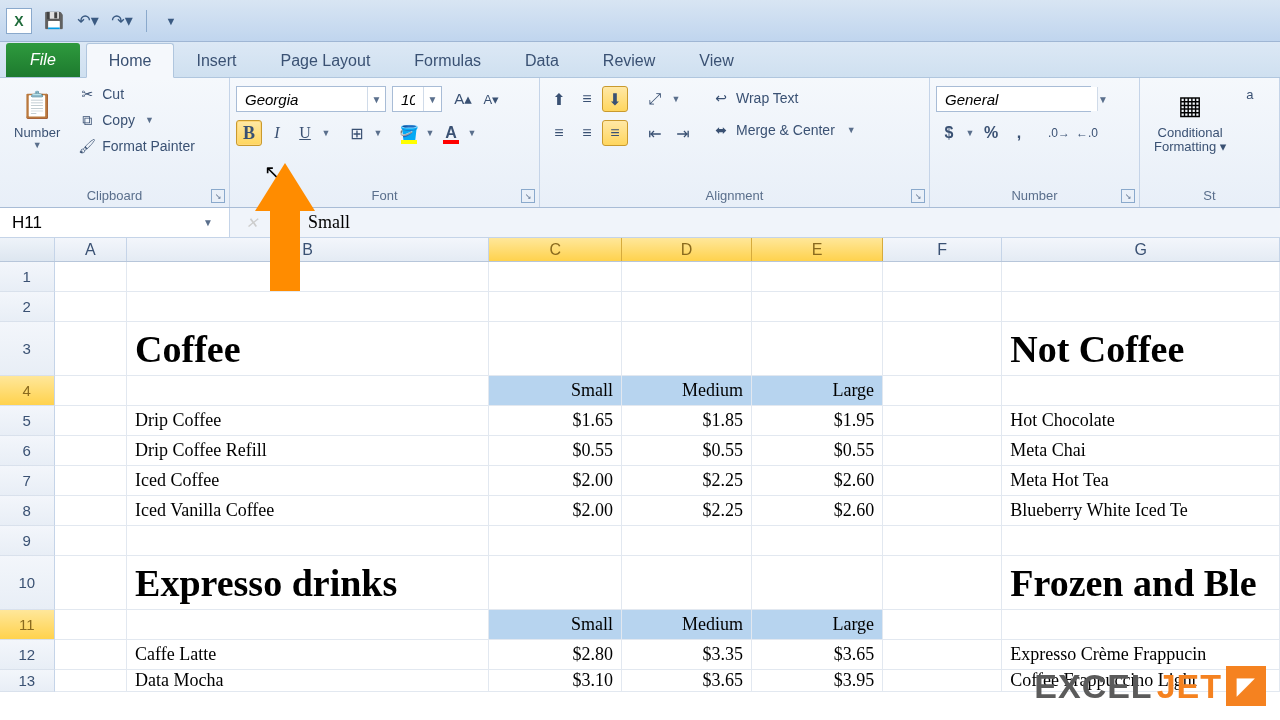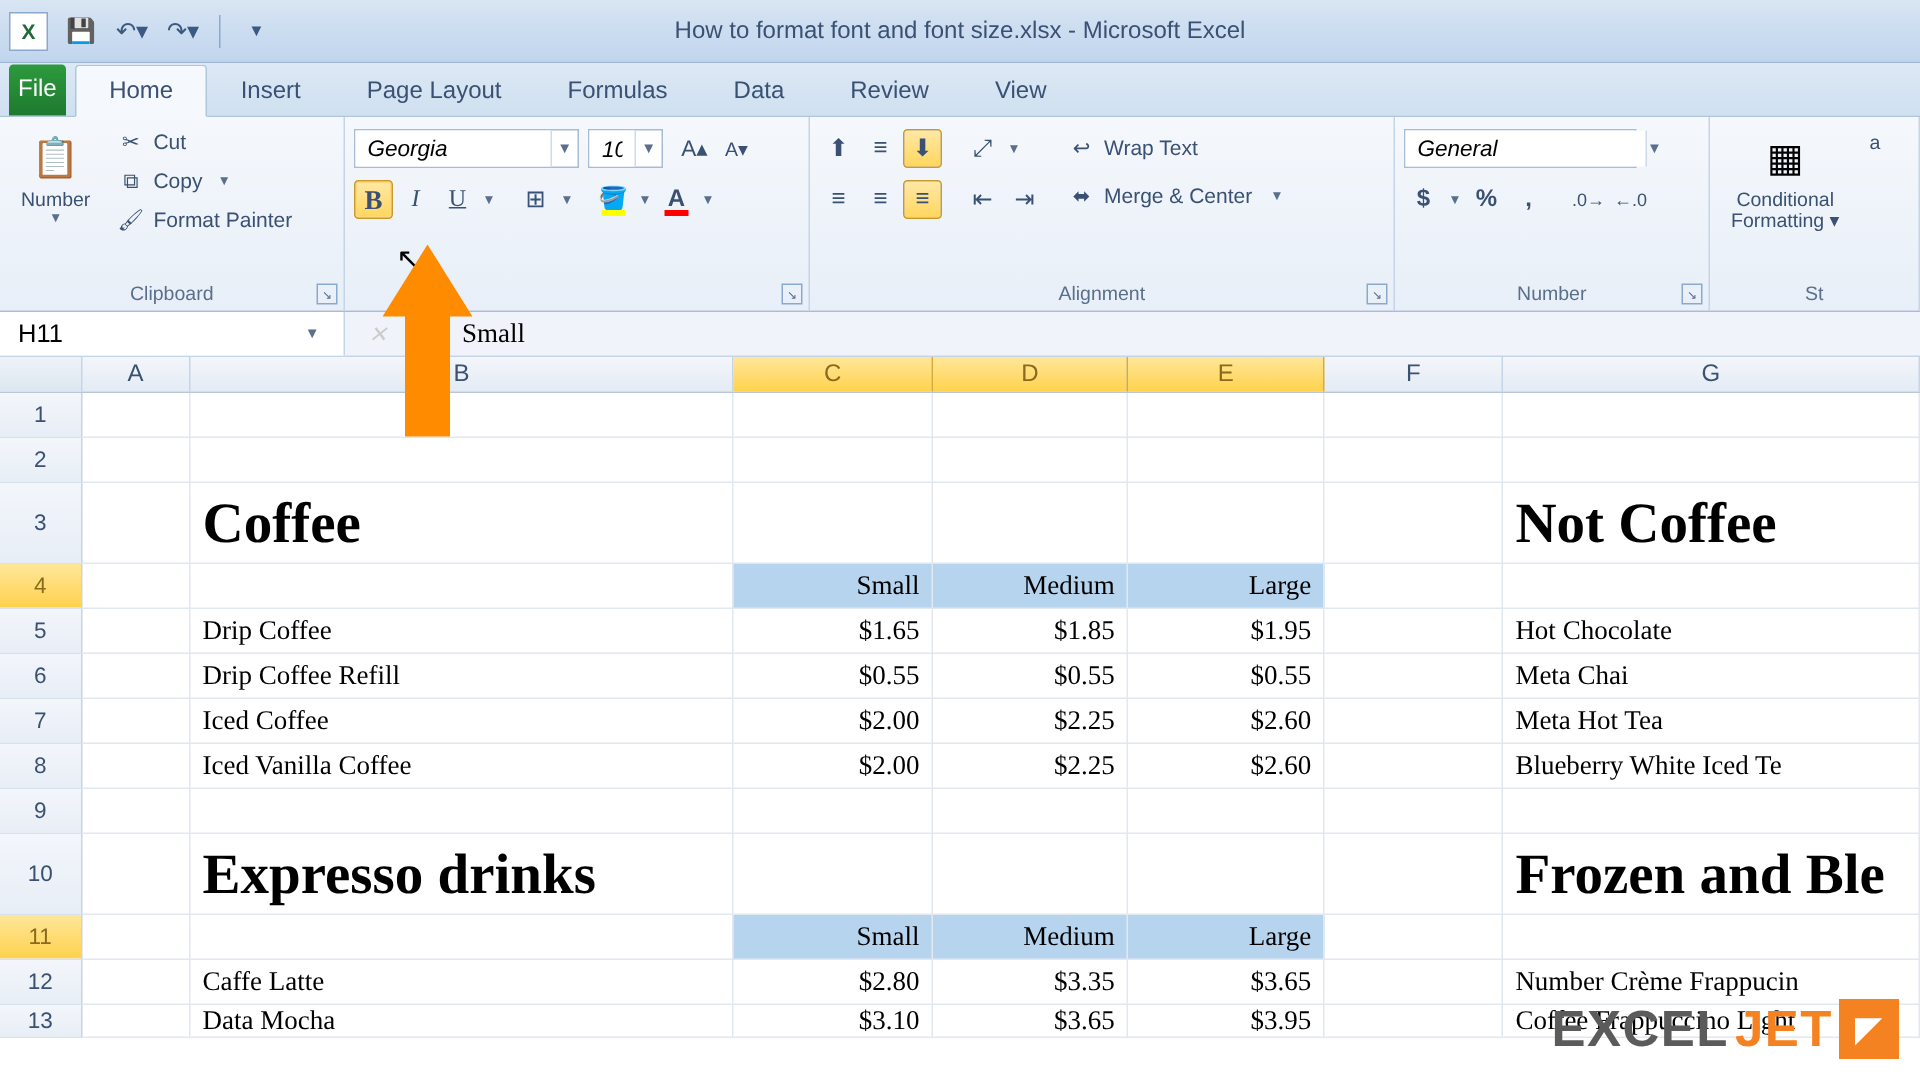--- a/index.html
+++ b/index.html
@@ -8,21 +8,21 @@
 
 .title-bar { height: 42px; background: linear-gradient(#d8e5f3, #c0d5ee); display: flex; align-items: center; padding: 0 6px; border-bottom: 1px solid #9fb6d4; }
 .tb-icon { width: 26px; height: 26px; background: #fff; border: 1px solid #8aa9cc; display: flex; align-items: center; justify-content: center; font-size: 14px; color: #1e6b3a; font-weight: bold; }
 .qat { display: flex; align-items: center; gap: 6px; margin-left: 8px; }
 .qat-btn { width: 28px; height: 28px; display: flex; align-items: center; justify-content: center; color: #3a5a82; font-size: 16px; cursor: pointer; border-radius: 3px; }
 .qat-sep { width: 1px; height: 22px; background: #8aa9cc; margin: 0 4px; }
 .title-text { position: absolute; left: 50%; transform: translateX(-50%); color: #3a5173; font-size: 16px; top: 12px; width: 600px; text-align: center; white-space: nowrap; }
 
 
 .tabs { height: 36px; background: linear-gradient(#dce8f5,#cfe0f0); display: flex; align-items: flex-end; padding-left: 6px; border-bottom: 1px solid #b0c6de; }
-.file-tab { background: linear-gradient(#2e9a3e,#1d7a2e); color: #fff; padding: 8px 6px; font-size: 16px; border-radius: 3px 3px 0 0; margin-right: 6px; cursor: pointer; }
+.file-tab { background: linear-gradient(#2e9a3e,#1d7a2e); color: #fff; padding: 8px 24px; font-size: 16px; border-radius: 3px 3px 0 0; margin-right: 6px; cursor: pointer; font-style: italic; }
 .tab { padding: 8px 22px 7px; font-size: 16px; color: #3a5173; cursor: pointer; }
 .tab.active { background: #f5f8fc; border: 1px solid #b0c6de; border-bottom: 1px solid #f5f8fc; border-radius: 3px 3px 0 0; margin-bottom: -1px; }
 
 
 .ribbon { height: 130px; background: linear-gradient(#f5f8fc,#e8eff8); display: flex; border-bottom: 1px solid #a8bcd6; }
 .group { border-right: 1px solid #c5d4e8; display: flex; flex-direction: column; justify-content: space-between; padding: 4px 6px 0; position: relative; }
 .group-label { text-align: center; font-size: 13px; color: #5a6f8c; padding: 2px 0 4px; }
 .group-body { flex: 1; display: flex; align-items: flex-start; gap: 4px; }
 .dialog-launcher { position: absolute; right: 4px; bottom: 4px; width: 14px; height: 14px; border: 1px solid #8aa9cc; font-size: 8px; color: #5a6f8c; display: flex; align-items: center; justify-content: center; cursor: pointer; }
 
@@ -100,21 +100,20 @@
 
 <div class="title-bar">
   <div class="tb-icon">X</div>
   <div class="qat">
     <div class="qat-btn">💾</div>
     <div class="qat-btn">↶▾</div>
     <div class="qat-btn">↷▾</div>
     <div class="qat-sep"></div>
     <div class="qat-btn" style="font-size:11px;">▼</div>
   </div>
-  <div class="title-text">How to format font and font size.xlsx  -  Microsoft Excel</div>
 </div>
 
 <div class="tabs">
   <div class="file-tab">File</div>
   <div class="tab active">Home</div>
   <div class="tab">Insert</div>
   <div class="tab">Page Layout</div>
   <div class="tab">Formulas</div>
   <div class="tab">Data</div>
   <div class="tab">Review</div>
@@ -175,20 +174,21 @@
         <div style="width:8px"></div>
         <div class="icon-btn" style="position:relative">
             <span>🪣</span>
             <span style="position:absolute;bottom:1px;left:4px;right:4px;height:4px;background:#ffff00"></span>
           </div>
         <div class="dd-arrow">▼</div>
         <div class="icon-btn" style="position:relative;font-weight:bold">A<span style="position:absolute;bottom:1px;left:4px;right:4px;height:4px;background:#ff0000"></span></div>
         <div class="dd-arrow">▼</div>
       </div>
     </div>
+    <div class="group-label">Font</div>
     <div class="dialog-launcher">↘</div>
   </div>
 
   <div class="group" style="width:390px">
     <div class="group-body" style="gap:10px;padding-top:4px">
       <div class="col" style="gap:8px">
         <div class="row">
           <div class="icon-btn">⬆</div>
           <div class="icon-btn">≡</div>
           <div class="icon-btn active">⬇</div>
@@ -403,21 +403,21 @@
     </div>
 
   <div class="grid-row">
       <div class="row-hdr">12</div>
       <div class="cell cA"></div>
       <div class="cell cB text">Caffe Latte</div>
       <div class="cell cC price">$2.80</div>
       <div class="cell cD price">$3.35</div>
       <div class="cell cE price">$3.65</div>
       <div class="cell cF"></div>
-      <div class="cell cG text">Number Crème Frappucin</div>
+      <div class="cell cG text">Expresso Crème Frappucin</div>
     </div>
 
   <div class="grid-row" style="height:22px">
       <div class="row-hdr">13</div>
       <div class="cell cA"></div>
       <div class="cell cB text">Data Mocha</div>
       <div class="cell cC price">$3.10</div>
       <div class="cell cD price">$3.65</div>
       <div class="cell cE price">$3.95</div>
       <div class="cell cF"></div>

